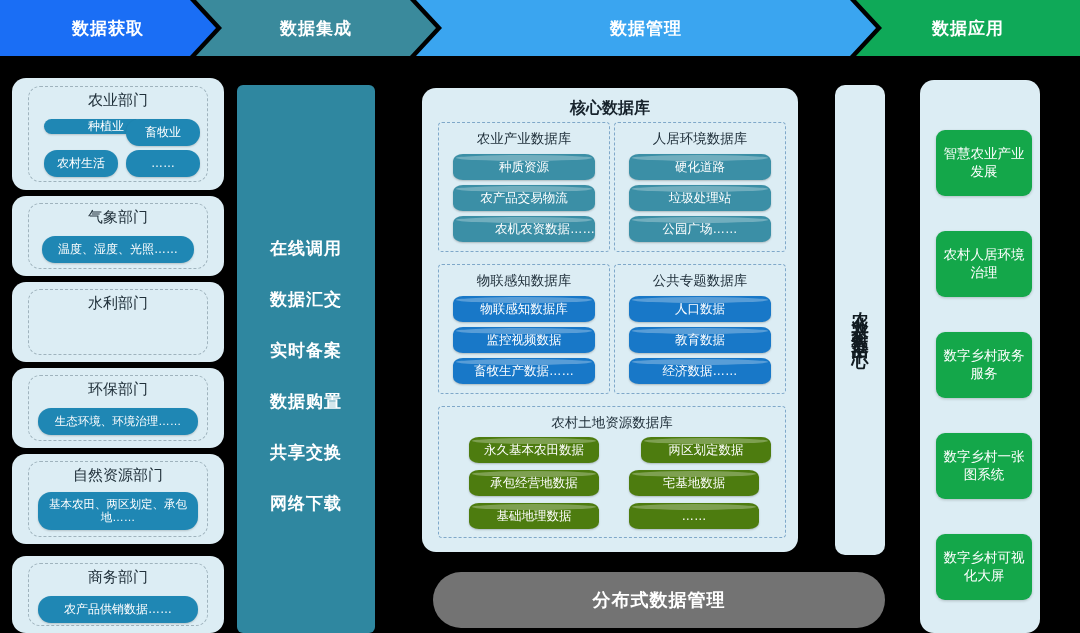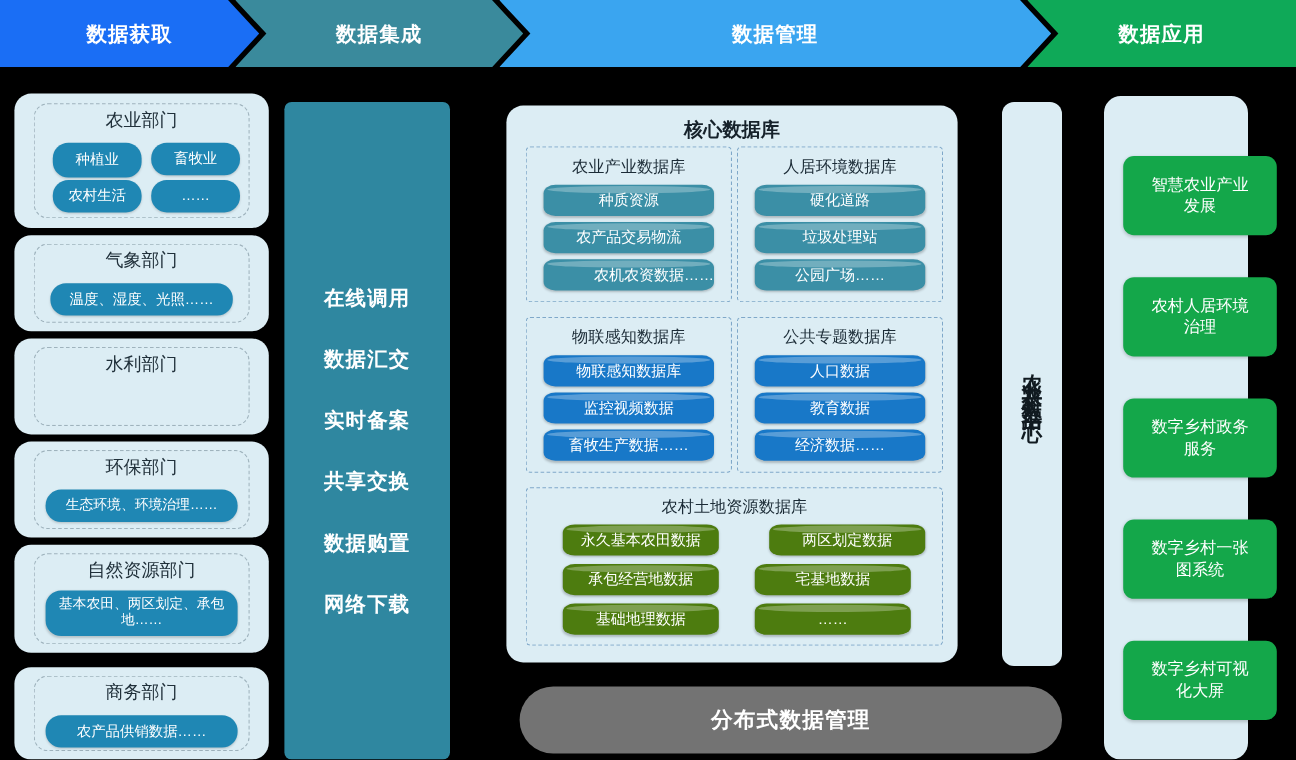--- a/index.html
+++ b/index.html
@@ -55,21 +55,21 @@
   #vcol{position:absolute;background:#dcedf4;border-radius:10px;}
   #vcol .vtext{position:absolute;left:0;right:0;top:50%;transform:translateY(-50%);
        writing-mode:vertical-rl;text-orientation:upright;margin:0 auto;
        font-weight:bold;font-size:17px;color:#101a20;letter-spacing:5px;
        height:260px;display:flex;align-items:center;justify-content:center;}
 
   
   #apps{position:absolute;background:#dcedf4;border-radius:14px;}
   .appbox{position:absolute;background:#14a74a;border-radius:9px;color:#fff;
           font-size:13.5px;line-height:1.35;display:flex;align-items:center;
-          justify-content:center;text-align:center;padding:0 20px;
+          justify-content:center;text-align:center;padding:0 4px;
           box-shadow:0 1px 3px rgba(0,0,0,.2);}
 
   
   #bottombar{position:absolute;background:#737373;border-radius:30px;color:#fff;
      font-weight:bold;font-size:18px;display:flex;align-items:center;
      justify-content:center;letter-spacing:1px;}
 </style>
 </head>
 <body>
 
@@ -84,21 +84,21 @@
   <div class="hdr chev" style="left:416px;width:460px;background:#3aa5f0;">
     <span>数据管理</span>
   </div>
   <div class="hdr chev-last" style="left:856px;width:224px;background:#0fa958;">
     <span>数据应用</span>
   </div>
 
   <div class="card" style="left:12px;top:78px;width:212px;height:112px;">
     <div class="dashbox" style="left:16px;top:8px;right:16px;bottom:8px;"></div>
     <div class="dept-title" style="top:13px;">农业部门</div>
-    <div class="pill" style="left:32px;top:41px;width:74px;height:29px;">种植业</div>
+    <div class="pill" style="left:32px;top:41px;width:74px;height:15px;padding-left:25px;">种植业</div>
     <div class="pill" style="left:114px;top:41px;width:74px;height:27px;">畜牧业</div>
     <div class="pill" style="left:32px;top:72px;width:74px;height:27px;">农村生活</div>
     <div class="pill" style="left:114px;top:72px;width:74px;height:27px;">……</div>
   </div>
 
   <div class="card" style="left:12px;top:196px;width:212px;height:80px;">
     <div class="dashbox" style="left:16px;top:7px;right:16px;bottom:7px;"></div>
     <div class="dept-title" style="top:12px;">气象部门</div>
     <div class="pill" style="left:30px;top:40px;width:152px;height:27px;">温度、湿度、光照……</div>
   </div>
@@ -124,22 +124,22 @@
     <div class="dashbox" style="left:16px;top:7px;right:16px;bottom:7px;"></div>
     <div class="dept-title" style="top:12px;">商务部门</div>
     <div class="pill" style="left:26px;top:40px;width:160px;height:27px;">农产品供销数据……</div>
   </div>
 
   <div id="integration" style="left:237px;top:85px;width:138px;height:548px;">
     <div class="ilist">
       <div class="iitem">在线调用</div>
       <div class="iitem">数据汇交</div>
       <div class="iitem">实时备案</div>
+      <div class="iitem">数据购置</div>
       <div class="iitem">共享交换</div>
-      <div class="iitem">数据购置</div>
       <div class="iitem">网络下载</div>
     </div>
   </div>
 
   <div id="core" style="left:422px;top:88px;width:376px;height:464px;">
     <div id="core-title">核心数据库</div>
 
     <div class="subdb" style="left:16px;top:34px;width:170px;height:128px;">
       <div class="subdb-title">农业产业数据库</div>
       <div class="cyl cyl-teal" style="left:14px;top:31px;width:142px;height:26px;">

